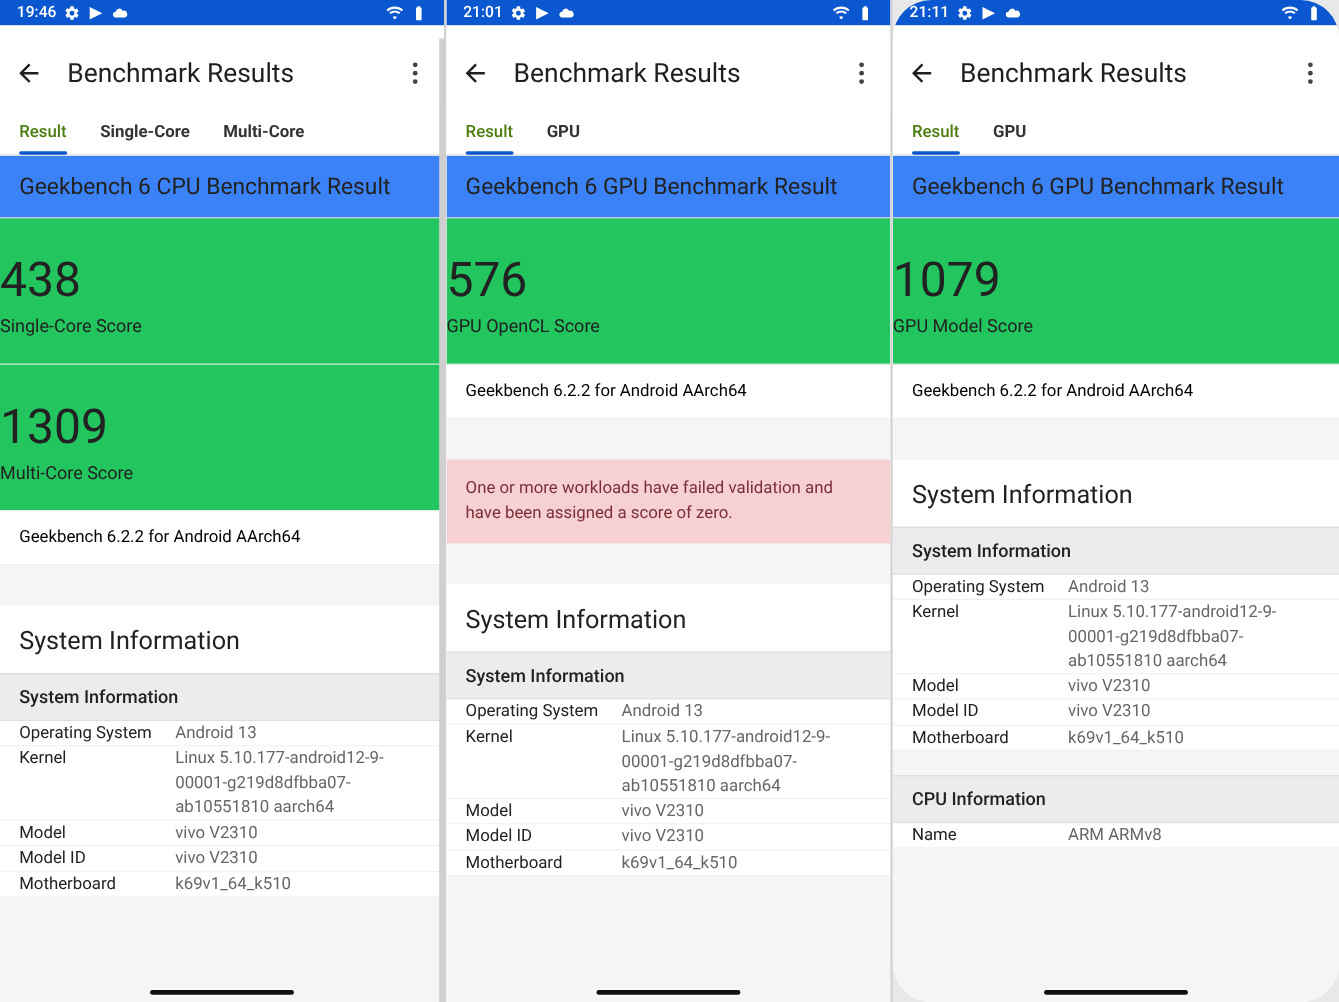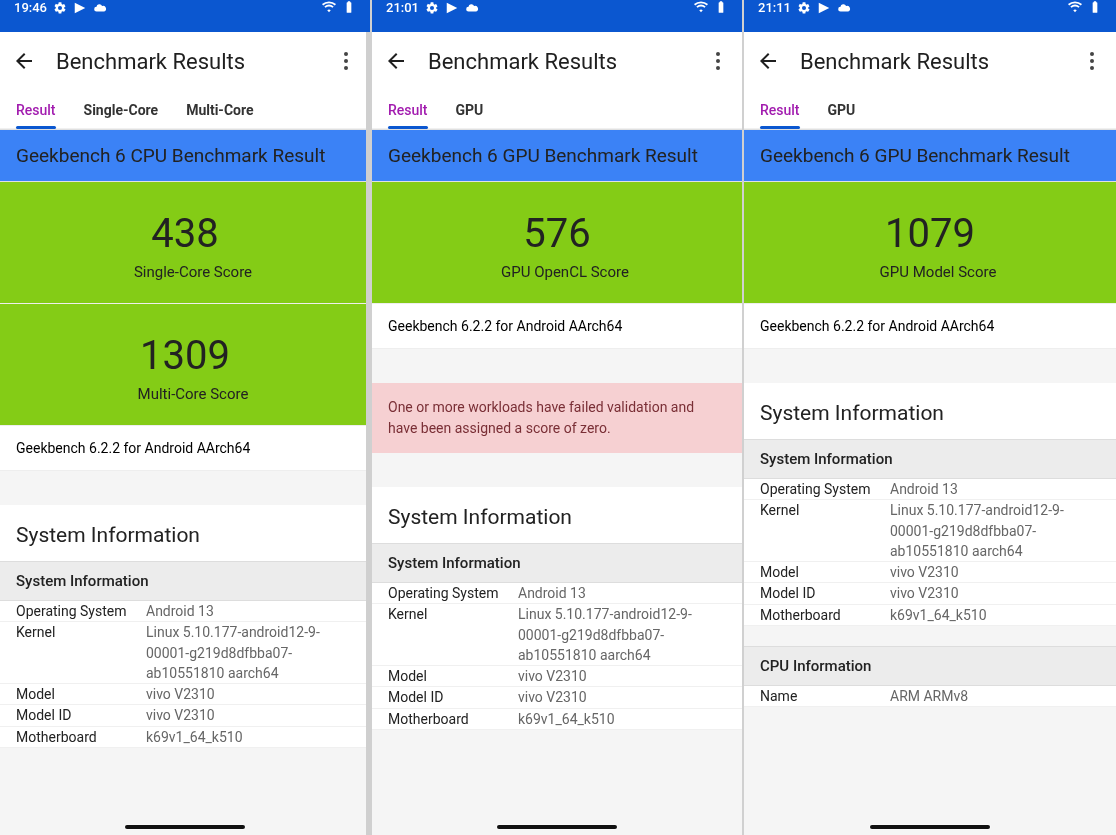--- a/index.html
+++ b/index.html
@@ -18,46 +18,47 @@
   .screen {
     width: 372px;
     height: 835px;
     background: #ffffff;
     position: relative;
     display: flex;
     flex-direction: column;
     overflow: hidden;
     border-right: 2px solid #d0d0d0;
   }
-  .screen:last-child { border-right: none; }
+  .screen:last-child { border-right: none; border-radius: 32px; }
 
   
   .statusbar {
-    height: 32px;
+    height: 21px;
     background: #0b57d0;
     color: #fff;
     display: flex;
-    align-items: flex-start;
+    align-items: center;
     padding: 0 14px;
     font-size: 13px;
     font-weight: 500;
   }
   .statusbar .sb-left { display: flex; align-items: center; gap: 6px; }
   .statusbar .sb-right { margin-left: auto; display: flex; align-items: center; gap: 6px; }
   .sb-icon { width: 14px; height: 14px; display: inline-block; }
   .sb-icon svg { fill: #fff; display: block; }
 
   
   .appbar {
     height: 58px;
     background: #fff;
     display: flex;
     align-items: center;
     padding: 0 12px;
     gap: 20px;
+    margin-top: 11px;
   }
   .back-icon { width: 24px; height: 24px; cursor: pointer; }
   .back-icon svg { fill: #1f1f1f; }
   .app-title {
     font-size: 22px;
     color: #1f1f1f;
     font-weight: 400;
     flex: 1;
   }
   .overflow-icon { width: 24px; height: 24px; cursor: pointer; }
@@ -71,48 +72,47 @@
     border-bottom: 1px solid #f0f0f0;
   }
   .tab {
     padding: 12px 0 10px 0;
     font-size: 14px;
     color: #333;
     cursor: pointer;
     position: relative;
     font-weight: bold;
   }
-  .tab.active { color: #a21caf; font-weight: 500; }
+  .tab.active { color: #4d7c0f; font-weight: 500; }
   .tab.active::after {
     content: "";
     position: absolute;
     left: 0; right: 0; bottom: -1px;
     height: 3px;
     background: #0b57d0;
     border-radius: 3px;
   }
 
   
   .content { flex: 1; overflow-y: hidden; background: #f5f5f5; }
   .section-title {
     background: #3b82f6;
     padding: 14px 16px;
     font-size: 19px;
     color: #222;
     border-top: 1px solid #e0e0e0;
     border-bottom: 1px solid #e0e0e0;
   }
   .score-block {
-    background: #84cc16;
-    text-align: center;
+    background: #22c55e;
     padding: 28px 0 22px 0;
     border-bottom: 1px solid #eee;
   }
   .score-value { font-size: 40px; font-weight: 400; color: #222; }
-  .score-label { font-size: 15px; color: #222; margin-top: 6px; padding-left: 16px; }
+  .score-label { font-size: 15px; color: #222; margin-top: 6px; }
   .version-line {
     background: #fff;
     padding: 14px 16px;
     font-size: 14px;
     color: #000000;
     border-bottom: 1px solid #eee;
   }
   .spacer { height: 34px; background: #f5f5f5; }
   .warning-panel {
     background: #f6d0d2;

